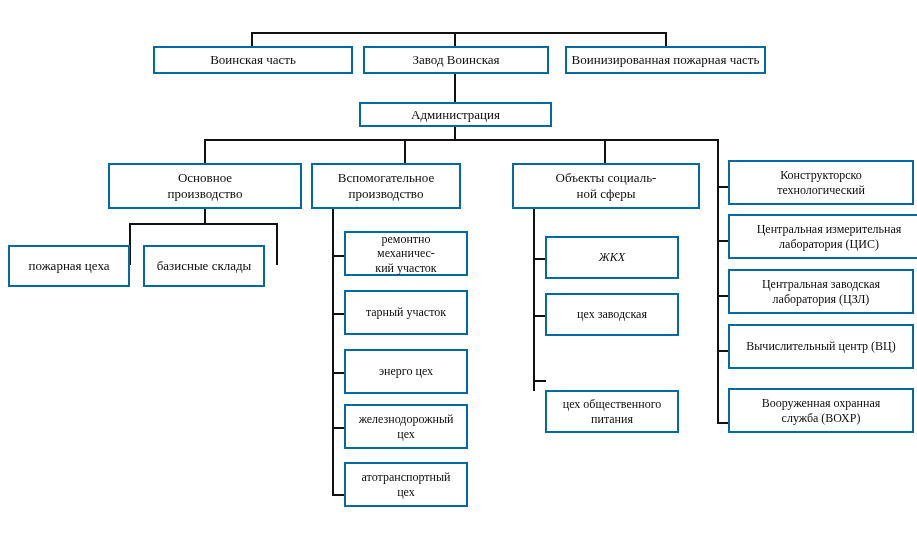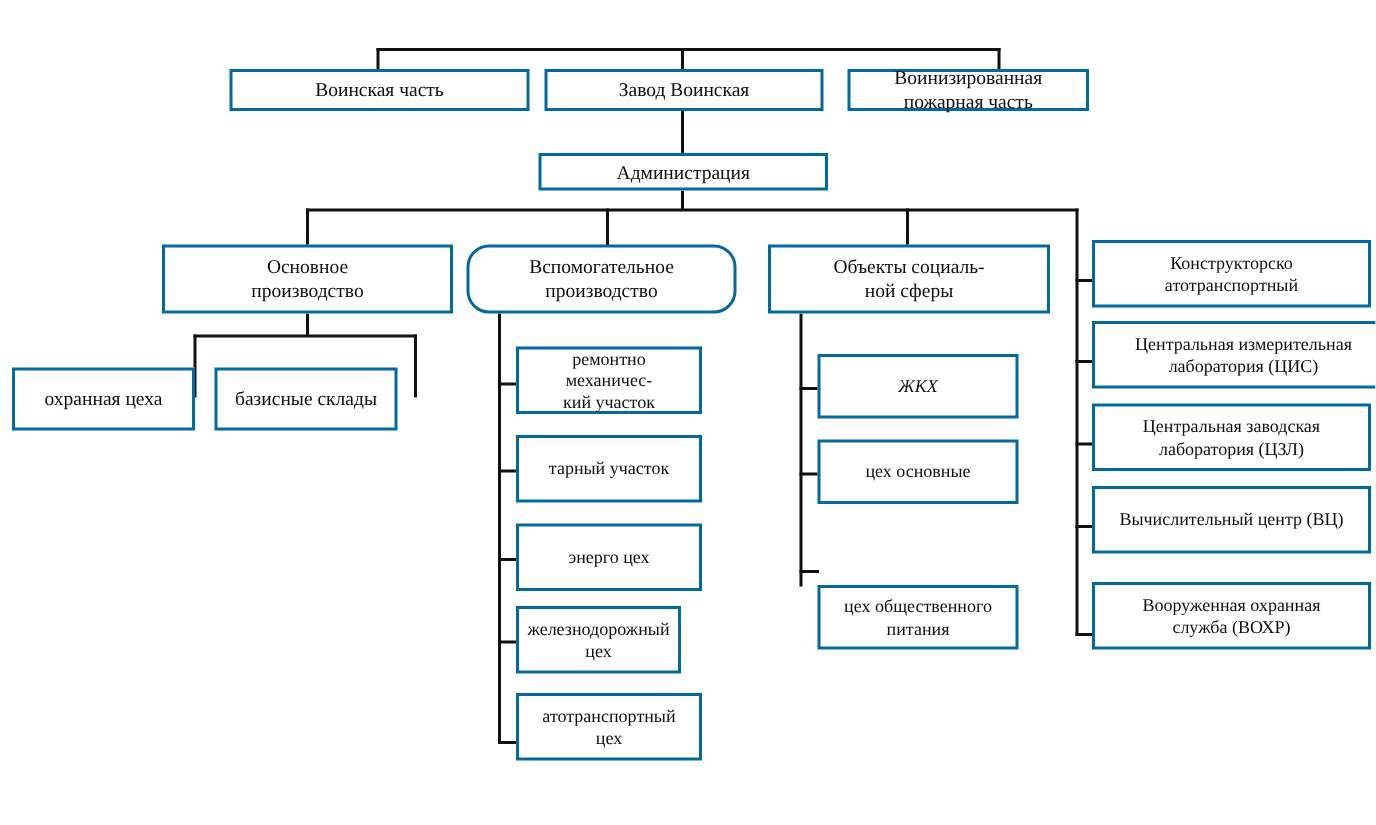--- a/index.html
+++ b/index.html
@@ -59,21 +59,21 @@
   <div class="vline" style="left:665px; top:32px; height:15px;"></div>
 
   <div class="box fs13" style="left:153px; top:46px; width:200px; height:28px;">
     <span>Воинская часть</span>
   </div>
 
   <div class="box fs13" style="left:363px; top:46px; width:186px; height:28px;">
     <span>Завод Воинская</span>
   </div>
 
-  <div class="box fs13" style="left:565px; top:46px; width:161px; height:28px;">
+  <div class="box fs13" style="left:565px; top:46px; width:201px; height:28px;">
     <span>Воинизированная  пожарная часть</span>
   </div>
 
   <div class="vline" style="left:454px; top:74px; height:28px;"></div>
 
   <div class="box fs13" style="left:359px; top:102px; width:193px; height:25px;">
     <span>Администрация</span>
   </div>
 
   <div class="vline" style="left:454px; top:127px; height:13px;"></div>
@@ -83,41 +83,41 @@
   <div class="vline" style="left:604px; top:139px; height:25px;"></div>
   <div class="vline" style="left:717px; top:139px; height:285px;"></div>
 
   <div class="box fs13" style="left:108px; top:163px; width:194px; height:46px;">
     <span>
         <span>Основное</span>
         <span>производство</span>
       </span>
   </div>
 
-  <div class="box fs13" style="left:311px; top:163px; width:180px; height:46px;border-radius:15px;">
+  <div class="box fs13" style="left:311px; top:163px; width:150px; height:46px;">
     <span>
         <span>Вспомогательное</span>
         <span>производство</span>
       </span>
   </div>
 
   <div class="box fs13" style="left:512px; top:163px; width:188px; height:46px;">
     <span>
         <span>Объекты социаль-</span>
         <span>ной сферы</span>
       </span>
   </div>
 
   <div class="vline" style="left:204px; top:209px; height:15px;"></div>
   <div class="hline" style="left:129px; top:223px; width:149px;"></div>
   <div class="vline" style="left:129px; top:223px; height:42px;"></div>
   <div class="vline" style="left:276px; top:223px; height:42px;"></div>
 
   <div class="box fs13" style="left:8px; top:245px; width:122px; height:42px;">
-    <span>охранная цеха</span>
+    <span>пожарная цеха</span>
   </div>
 
   <div class="box fs13" style="left:143px; top:245px; width:122px; height:42px;">
     <span>базисные склады</span>
   </div>
 
   <div class="vline" style="left:332px; top:209px; height:287px;"></div>
 
   <div class="hline" style="left:332px; top:255px; width:13px;"></div>
   <div class="box fs115" style="left:344px; top:231px; width:124px; height:45px;">
@@ -131,21 +131,21 @@
   <div class="box fs115" style="left:344px; top:290px; width:124px; height:45px;">
     <span>тарный участок</span>
   </div>
 
   <div class="hline" style="left:332px; top:372px; width:13px;"></div>
   <div class="box fs115" style="left:344px; top:349px; width:124px; height:45px;">
     <span>энерго цех</span>
   </div>
 
   <div class="hline" style="left:332px; top:427px; width:13px;"></div>
-  <div class="box fs115" style="left:344px; top:404px; width:110px; height:45px;">
+  <div class="box fs115" style="left:344px; top:404px; width:124px; height:45px;">
     <span>
         <span>железнодорожный</span>
         <span>цех</span>
       </span>
   </div>
 
   <div class="hline" style="left:332px; top:494px; width:13px;"></div>
   <div class="box fs115" style="left:344px; top:462px; width:124px; height:45px;">
     <span>
         <span>атотранспортный</span>
@@ -155,35 +155,35 @@
 
   <div class="vline" style="left:533px; top:209px; height:182px;"></div>
 
   <div class="hline" style="left:533px; top:258px; width:13px;"></div>
   <div class="box fs115" style="left:545px; top:236px; width:134px; height:43px;font-style:italic;">
     <span>ЖКХ</span>
   </div>
 
   <div class="hline" style="left:533px; top:315px; width:13px;"></div>
   <div class="box fs115" style="left:545px; top:293px; width:134px; height:43px;">
-    <span>цех основные</span>
+    <span>цех заводская</span>
   </div>
 
   <div class="hline" style="left:533px; top:380px; width:13px;"></div>
   <div class="box fs115" style="left:545px; top:348px; width:134px; height:43px;margin-top:42px;">
     <span>
         <span>цех общественного</span>
         <span>питания</span>
       </span>
   </div>
 
   <div class="hline" style="left:717px; top:186px; width:12px;"></div>
   <div class="box fs115" style="left:728px; top:160px; width:186px; height:45px;">
     <span>
-        <span>Конструкторско атотранспортный</span>
+        <span>Конструкторско технологический</span>
       </span>
   </div>
 
   <div class="hline" style="left:717px; top:240px; width:12px;"></div>
   <div class="box fs115" style="left:728px; top:214px; width:202px; height:45px;">
     <span>
         <span>Центральная измерительная</span>
         <span>лаборатория (ЦИС)</span>
       </span>
   </div>

